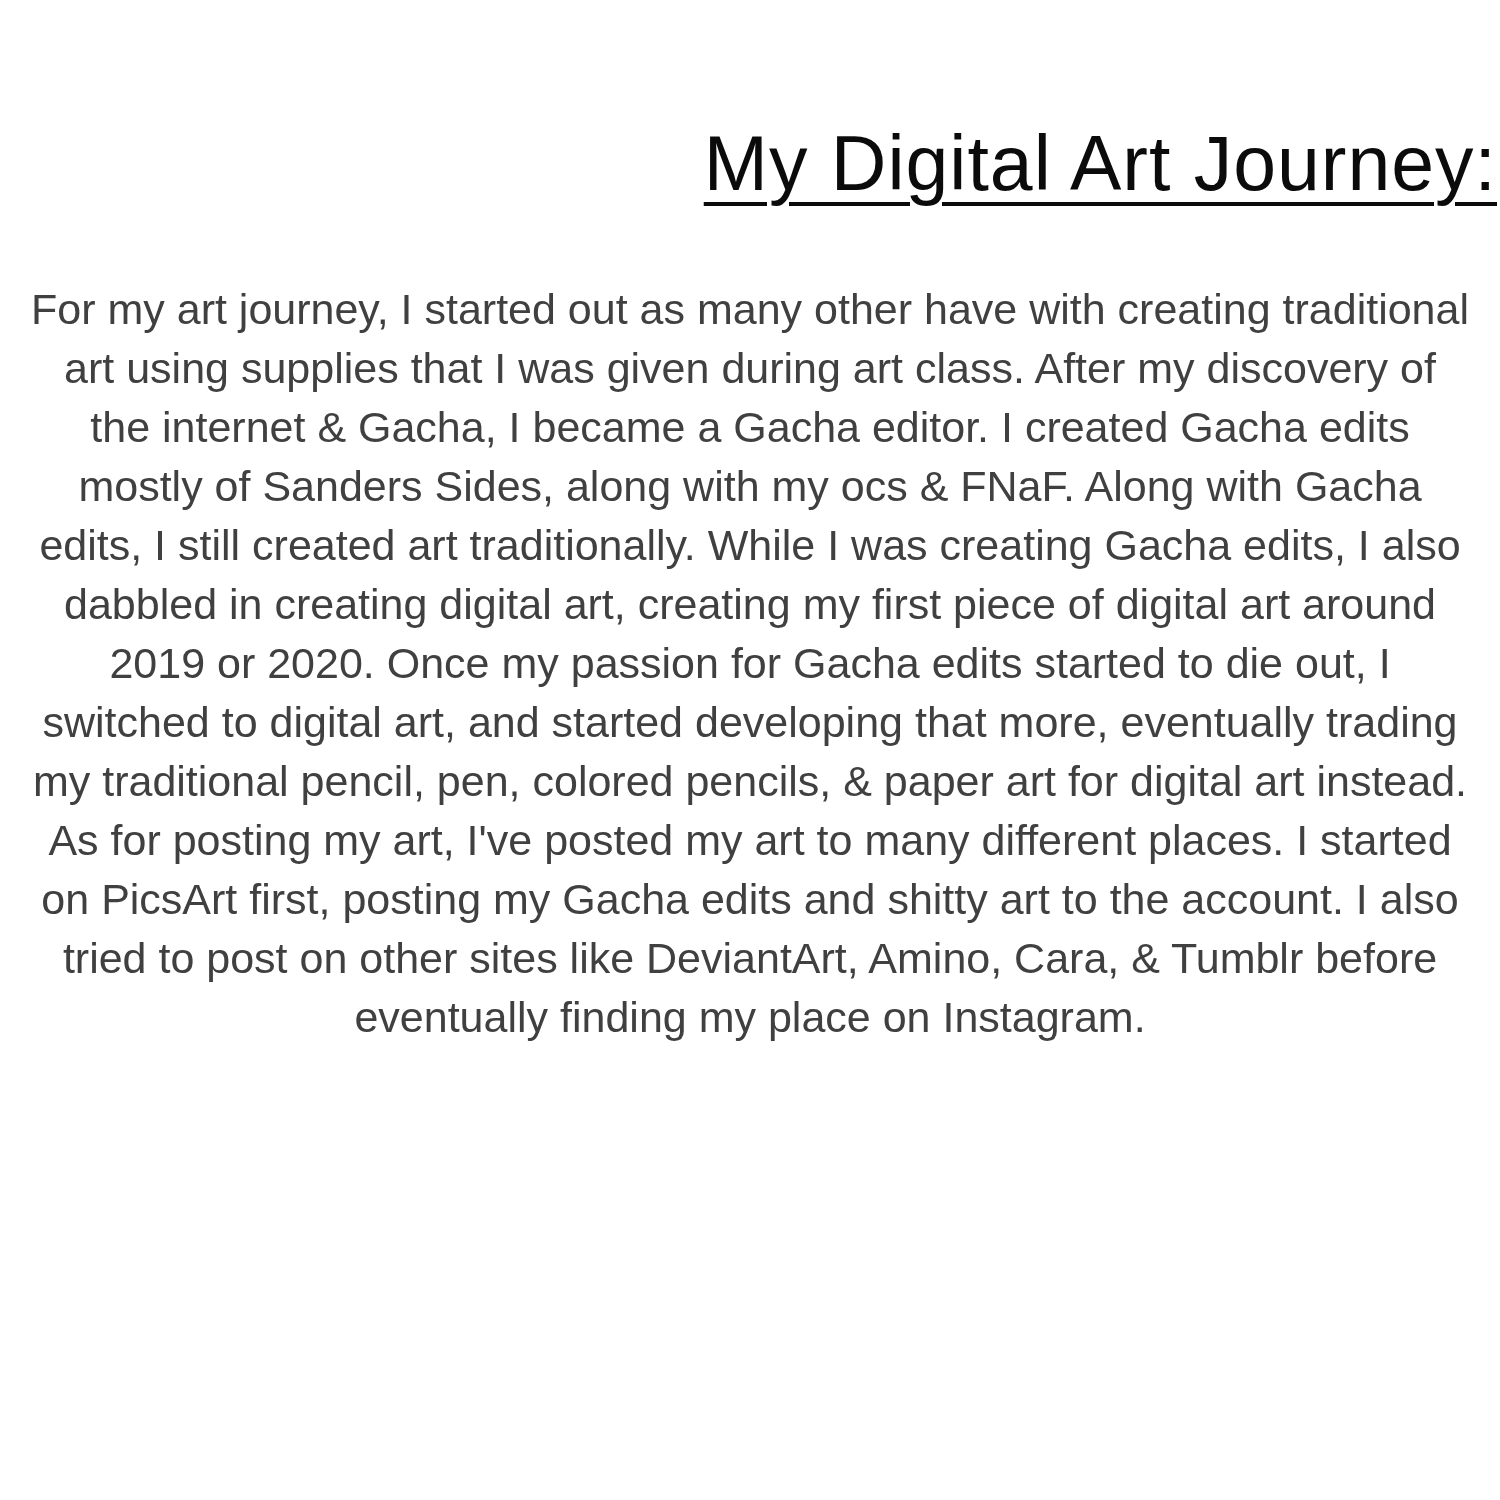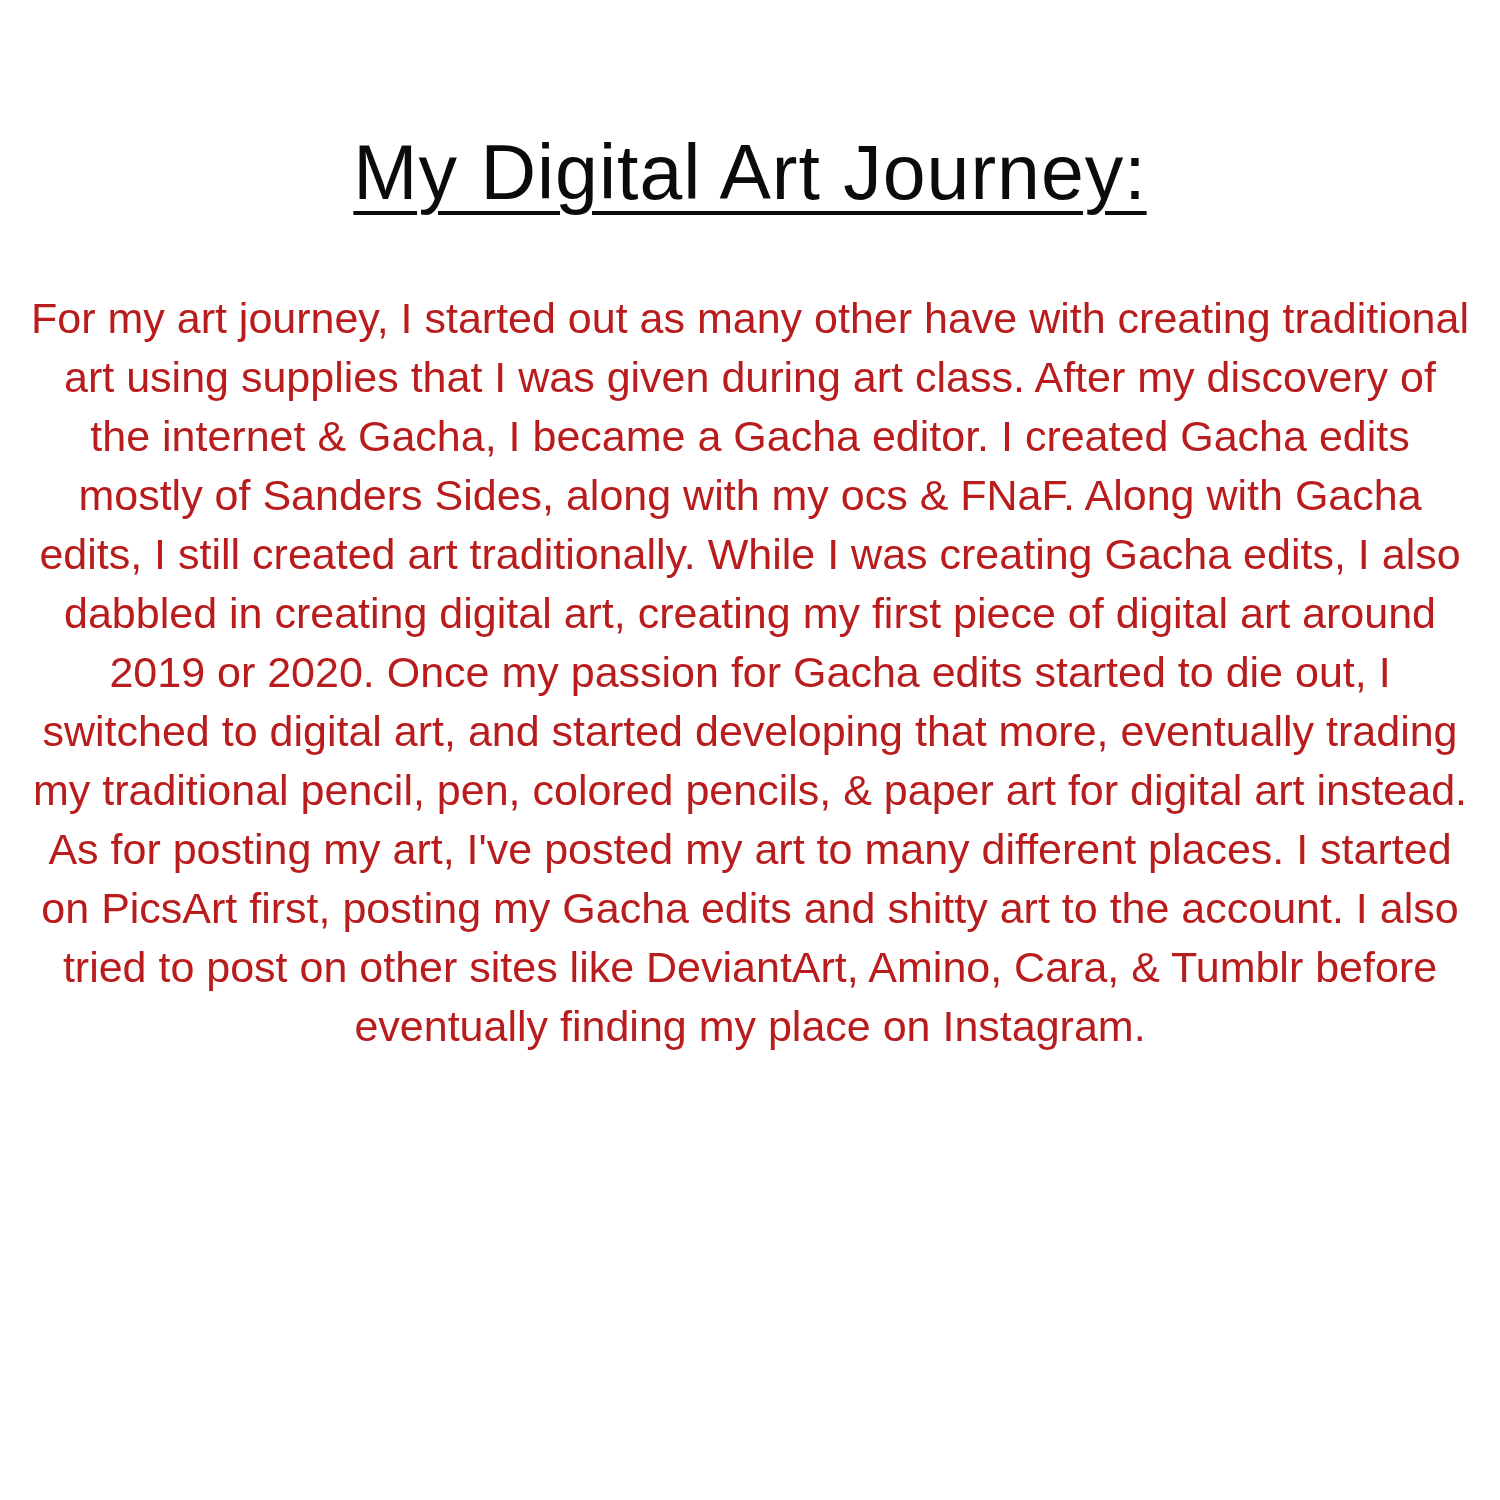--- a/index.html
+++ b/index.html
@@ -10,40 +10,40 @@
   .page {
     position: relative;
     width: 1500px;
     height: 1500px;
     background: #ffffff;
     overflow: hidden;
     font-family: "Liberation Sans", "DejaVu Sans", sans-serif;
     color: #0b0b0b;
   }
   .title {
-    margin: 12px;
+    margin: 3px;
     padding-top: 116px;
-    text-align: center;
+    text-align: right;
     font-size: 77px;
     font-weight: 300;
     letter-spacing: 1px;
     color: #0b0b0b;
     text-decoration: underline;
     text-decoration-thickness: 4px;
     text-underline-offset: 12px;
   }
   .body-text {
     margin: 0 auto;
     margin-top: 72px;
     width: 1438px;
     text-align: center;
     font-size: 43px;
     font-weight: 300;
     line-height: 59px;
-    color: #b91c1c;
+    color: #404040;
     letter-spacing: 0px;
   }
 </style>
 </head>
 <body>
 
 <div class="page">
   <h1 class="title">My Digital Art Journey:</h1>
   <p class="body-text">For my art journey, I started out as many other have with creating traditional art using supplies that I was given during art class. After my discovery of the internet &amp; Gacha, I became a Gacha editor. I created Gacha edits mostly of Sanders Sides, along with my ocs &amp; FNaF. Along with Gacha edits, I still created art traditionally. While I was creating Gacha edits, I also dabbled in creating digital art, creating my first piece of digital art around 2019 or 2020. Once my passion for Gacha edits started to die out, I switched to digital art, and started developing that more, eventually trading my traditional pencil, pen, colored pencils, &amp; paper art for digital art instead. As for posting my art, I've posted my art to many different places. I started on PicsArt first, posting my Gacha edits and shitty art to the account. I also tried to post on other sites like DeviantArt, Amino, Cara, &amp; Tumblr before eventually finding my place on Instagram.</p>
 </div>

